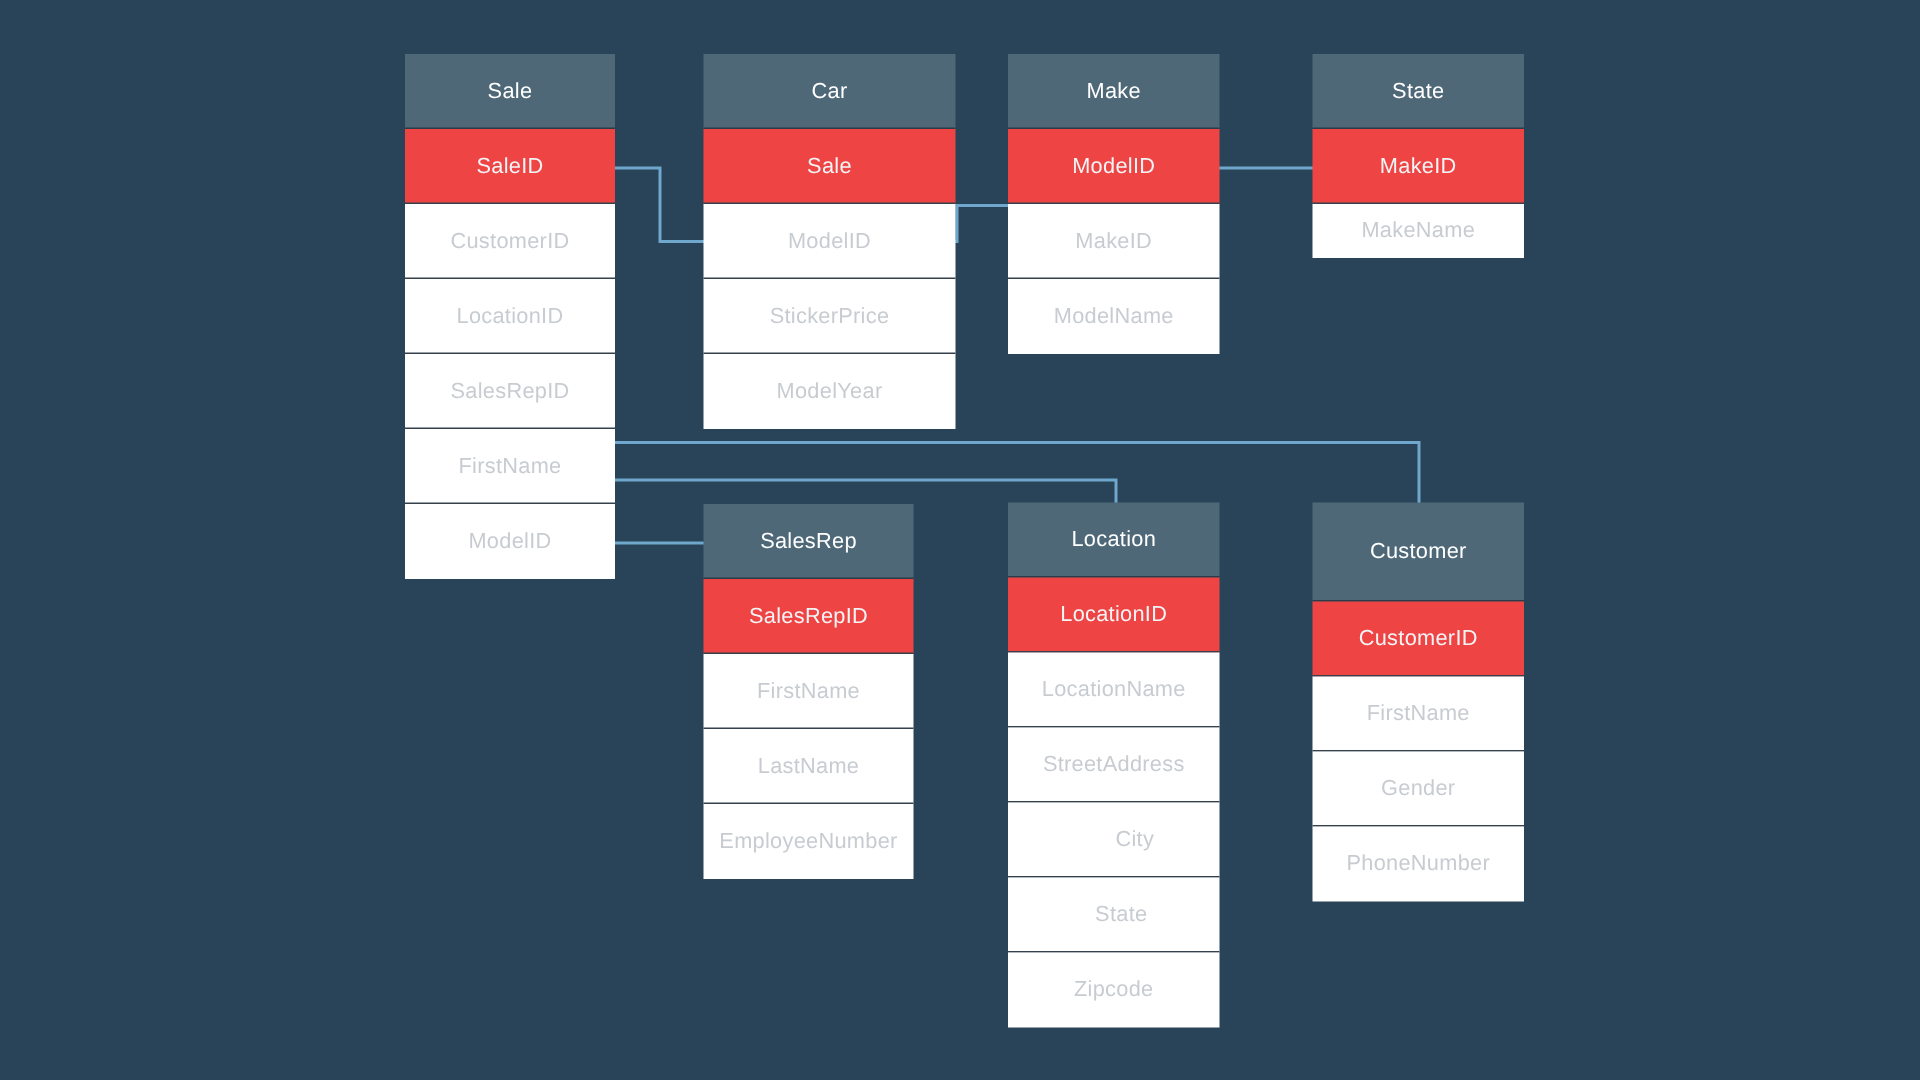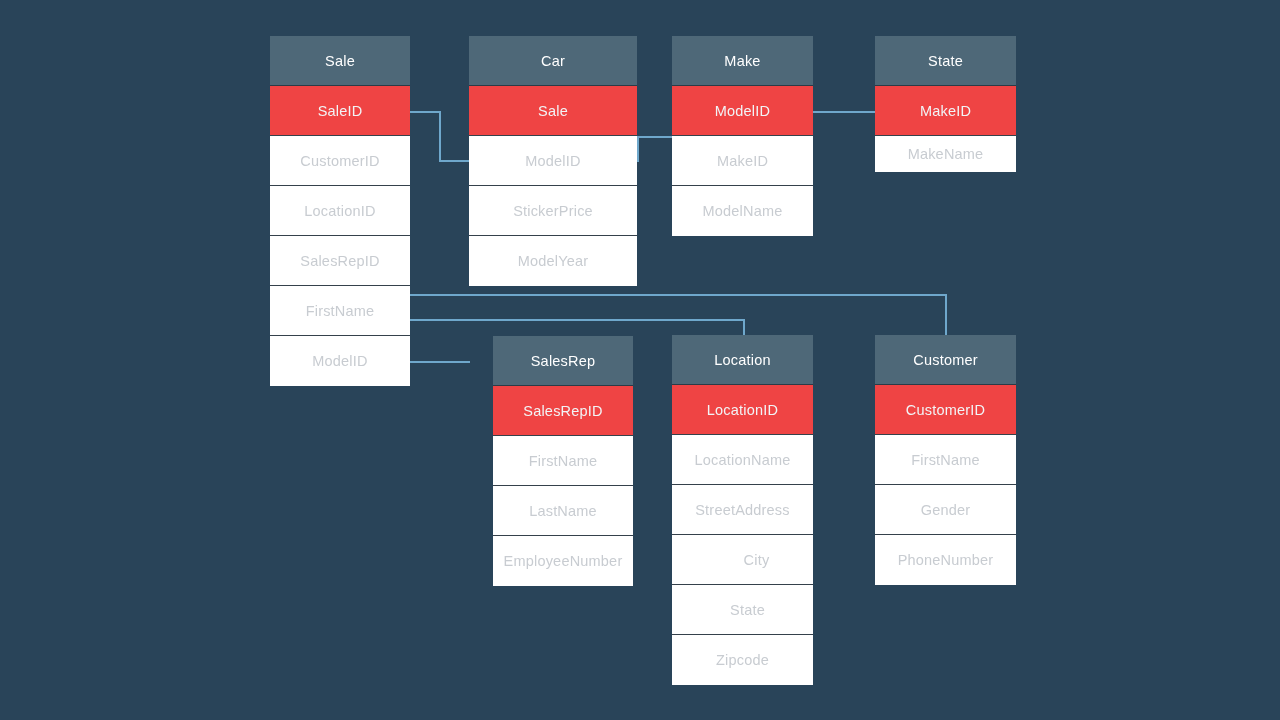--- a/index.html
+++ b/index.html
@@ -98,37 +98,37 @@
         <div class="entity-header" style="height: 50px;">Make</div>
         <div class="attr pk" style="height: 50px;">ModelID</div>
         <div class="attr" style="height: 50px;">MakeID</div>
         <div class="attr" style="height: 50px;">ModelName</div>
       </div>
       <div class="entity" style="left: 875px; top: 36px; width: 141px;">
         <div class="entity-header" style="height: 50px;">State</div>
         <div class="attr pk" style="height: 50px;">MakeID</div>
         <div class="attr" style="height: 36px;">MakeName</div>
       </div>
-      <div class="entity" style="left: 493px; top: 336px; width: 140px;">
+      <div class="entity" style="left: 469px; top: 336px; width: 140px;">
         <div class="entity-header" style="height: 50px;">SalesRep</div>
         <div class="attr pk" style="height: 50px;">SalesRepID</div>
         <div class="attr" style="height: 50px;">FirstName</div>
         <div class="attr" style="height: 50px;">LastName</div>
         <div class="attr" style="height: 50px;">EmployeeNumber</div>
       </div>
       <div class="entity" style="left: 672px; top: 335px; width: 141px;">
         <div class="entity-header" style="height: 50px;">Location</div>
         <div class="attr pk" style="height: 50px;">LocationID</div>
         <div class="attr" style="height: 50px;">LocationName</div>
         <div class="attr" style="height: 50px;">StreetAddress</div>
         <div class="attr" style="height: 50px; padding-left: 28px;">City</div>
         <div class="attr" style="height: 50px; padding-left: 10px;">State</div>
         <div class="attr" style="height: 50px;">Zipcode</div>
       </div>
       <div class="entity" style="left: 875px; top: 335px; width: 141px;">
-        <div class="entity-header" style="height: 50px;">Customer</div>
+        <div class="entity-header" style="height: 66px;">Customer</div>
         <div class="attr pk" style="height: 50px;">CustomerID</div>
         <div class="attr" style="height: 50px;">FirstName</div>
         <div class="attr" style="height: 50px;">Gender</div>
         <div class="attr" style="height: 50px;">PhoneNumber</div>
       </div>
     </div>
 </div>
 
 </body></html>

